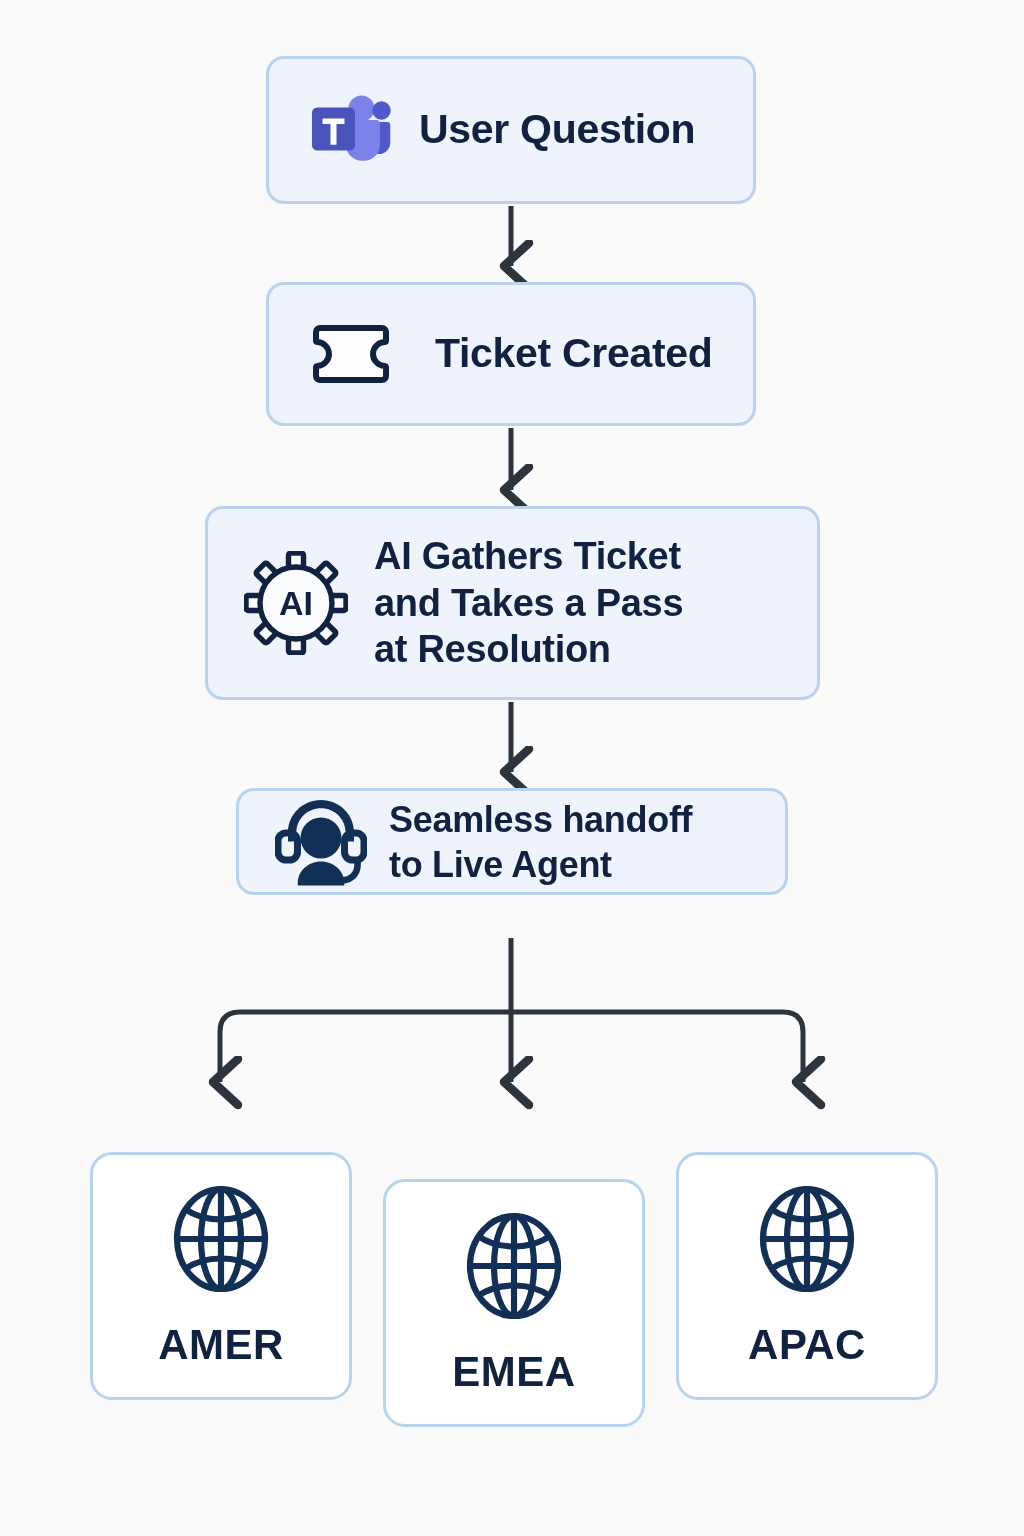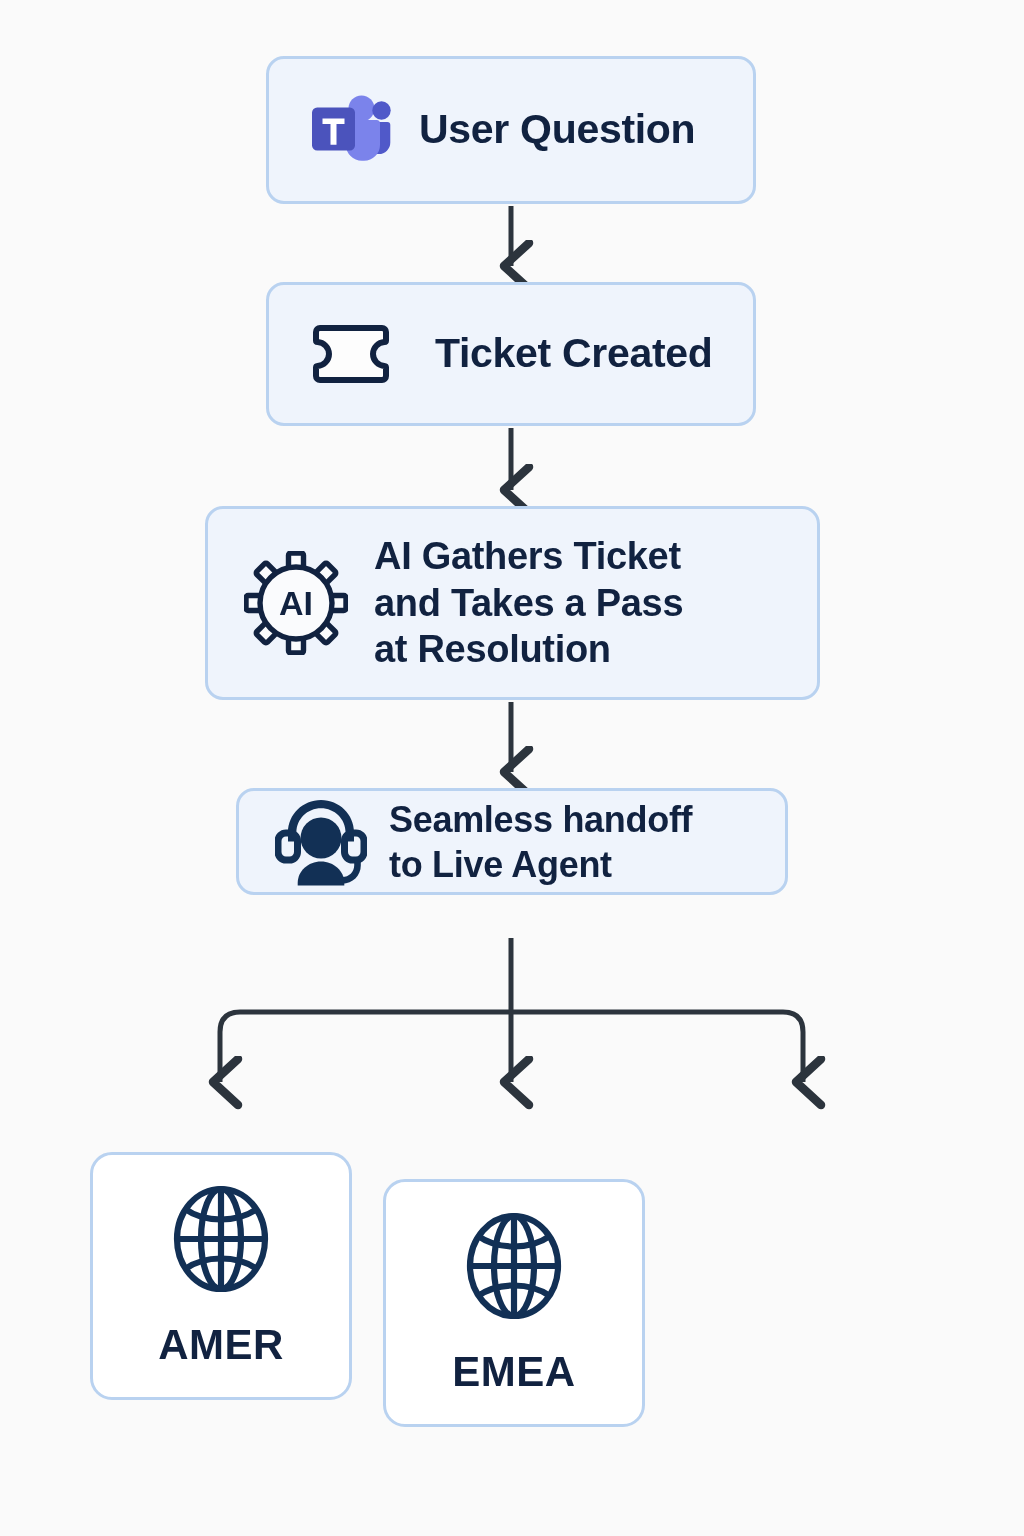--- a/index.html
+++ b/index.html
@@ -233,14 +233,29 @@
           <line x1="9" y1="56" x2="95" y2="56"></line>
           <ellipse cx="52" cy="56" rx="20" ry="50"></ellipse>
           <path d="M16 26c10 7 22 10.5 36 10.5S78 33 88 26"></path>
           <path d="M16 86c10-7 22-10.5 36-10.5S78 79 88 86"></path>
         </g>
       </svg>
     </span>
     <span class="node-label">EMEA</span>
   </div>
 
+  <div class="node white region-card" id="node-region-apac">
+    <span class="node-icon">
+      <svg class="icon-svg" width="104" height="112" viewBox="0 0 104 112">
+        <g fill="none" stroke="#123055" stroke-width="6.2">
+          <ellipse cx="52" cy="56" rx="44" ry="50"></ellipse>
+          <line x1="52" y1="6" x2="52" y2="106"></line>
+          <line x1="9" y1="56" x2="95" y2="56"></line>
+          <ellipse cx="52" cy="56" rx="20" ry="50"></ellipse>
+          <path d="M16 26c10 7 22 10.5 36 10.5S78 33 88 26"></path>
+          <path d="M16 86c10-7 22-10.5 36-10.5S78 79 88 86"></path>
+        </g>
+      </svg>
+    </span>
+    <span class="node-label">APAC</span>
+  </div>
 
 </div>
 
 </body></html>

